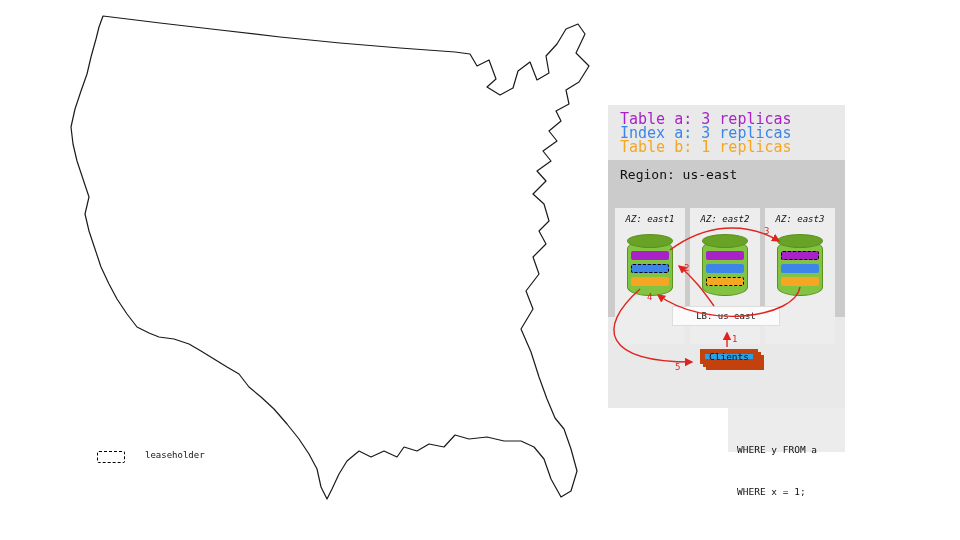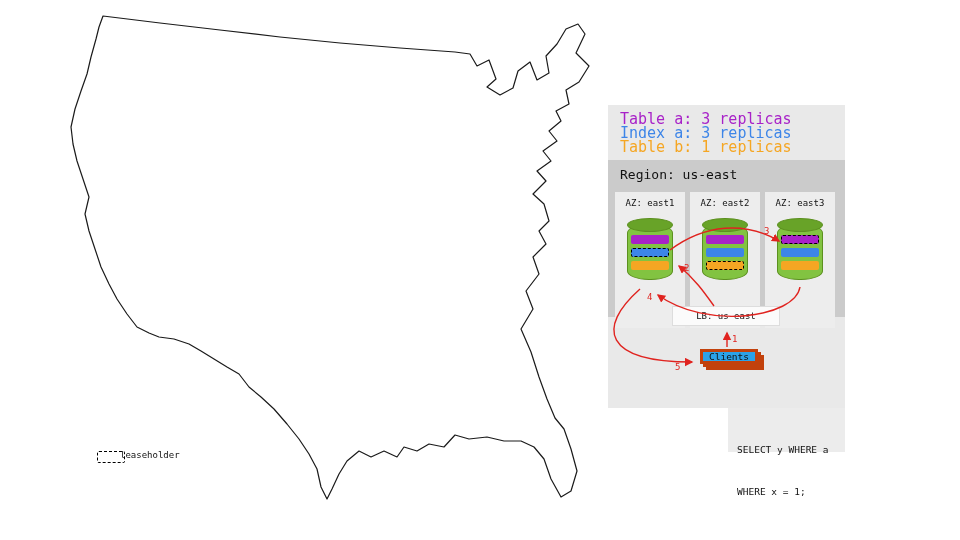--- a/index.html
+++ b/index.html
@@ -11,44 +11,44 @@
   svg.layer{position:absolute;left:0;top:0;pointer-events:none;}
   #map-layer{z-index:0;}
   #arrow-layer{z-index:5;}
 
   
   .panel{position:absolute;left:608px;top:105px;width:237px;height:303px;background:#e9e9e9;z-index:1;}
   .legend{position:absolute;left:620px;top:112px;font-size:15px;line-height:14px;z-index:2;}
   .region{position:absolute;left:608px;top:160px;width:237px;height:157px;background:#cbcbcb;z-index:1;}
   .region-label{position:absolute;left:620px;top:167px;font-size:13px;z-index:2;}
 
-  .az{position:absolute;top:192px;width:70px;height:136px;background:#ededed;z-index:2;}
+  .az{position:absolute;top:208px;width:70px;height:136px;background:#ededed;z-index:2;font-style:italic;}
   .az1{left:615px}.az2{left:690px}.az3{left:765px}
   .az-label{text-align:center;font-size:9px;padding-top:6px;}
 
   .cyl{position:absolute;left:12px;top:26px;width:46px;height:62px;}
   .cyl-body{position:absolute;left:0;top:6px;width:44px;height:54px;background:#82c341;border:1px solid #5c901f;border-radius:22px/9px;}
   .cyl-top{position:absolute;left:0;top:0;width:44px;height:12px;background:#68a328;border:1px solid #5c901f;border-radius:50%;}
   .band{position:absolute;left:4px;width:38px;height:9px;border-radius:2px;box-sizing:border-box;z-index:3;}
   .b1{top:17px}.b2{top:30px}.b3{top:43px}
   .band.dashed{border:1.5px dashed #000;}
 
   .lb{position:absolute;left:672px;top:306px;width:108px;height:20px;background:#fbfbfb;border:1px solid #ddd;
       display:flex;align-items:center;justify-content:center;font-size:9px;z-index:3;box-sizing:border-box;}
 
   .clients-stack{position:absolute;left:700px;top:349px;width:64px;height:31px;z-index:3;}
-  .client-card{position:absolute;width:58px;height:15px;background:#2ba2e8;border:3px solid #c2410c;box-sizing:border-box;}
+  .client-card{position:absolute;width:58px;height:15px;background:#2ba2e8;border:5px solid #c2410c;box-sizing:border-box;}
   .c3{left:6px;top:6px}.c2{left:3px;top:3px}
   .c1{left:0;top:0;display:flex;align-items:center;justify-content:center;font-size:9.5px;}
 
   .sql{position:absolute;left:728px;top:408px;width:117px;height:44px;background:#ececec;
        font-size:9.5px;line-height:14px;padding:7px 0 0 9px;box-sizing:border-box;white-space:pre;z-index:1;}
 
   .lh-box{position:absolute;left:97px;top:451px;width:26px;height:10px;border:1.5px dashed #000;background:#fff;border-radius:2px;z-index:1;}
-  .lh-label{position:absolute;left:120px;top:450px;font-size:9px;z-index:1;}
+  .lh-label{position:absolute;left:145px;top:450px;font-size:9px;z-index:1;}
 
   .flow-num{position:absolute;font-size:9px;color:#e0231f;z-index:6;}
   #fn1{left:732px;top:334px}
   #fn2{left:684px;top:263px}
   #fn3{left:764px;top:226px}
   #fn4{left:647px;top:292px}
   #fn5{left:675px;top:362px}
 
   .arrow-path{fill:none;stroke:#e0231f;stroke-width:1.4;}
   .map-path{fill:none;stroke:#1a1a1a;stroke-width:1.2;stroke-linejoin:round;stroke-linecap:round;}
@@ -111,21 +111,21 @@
 
 <div class="lb">LB: us-east</div>
 
 <div class="clients-stack">
   <div class="client-card c3" style="background-color: rgb(43, 162, 232);"></div>
   <div class="client-card c2" style="background-color: rgb(43, 162, 232);"></div>
   <div class="client-card c1" style="background-color: rgb(43, 162, 232);">Clients</div>
 </div>
 
 <div class="sql">
-  <div>SELECT y WHERE a</div>
+  <div>WHERE y FROM a</div>
   <div>WHERE x = 1;</div>
 </div>
 
 <div class="lh-box"></div>
 <div class="lh-label">leaseholder</div>
 
 <svg id="arrow-layer" class="layer" width="960" height="540" viewBox="0 0 960 540">
   <defs>
     <marker id="ah" markerWidth="7" markerHeight="7" refX="5" refY="3" orient="auto">
       <path d="M0,0 L6,3 L0,6 Z" fill="#e0231f"></path>

